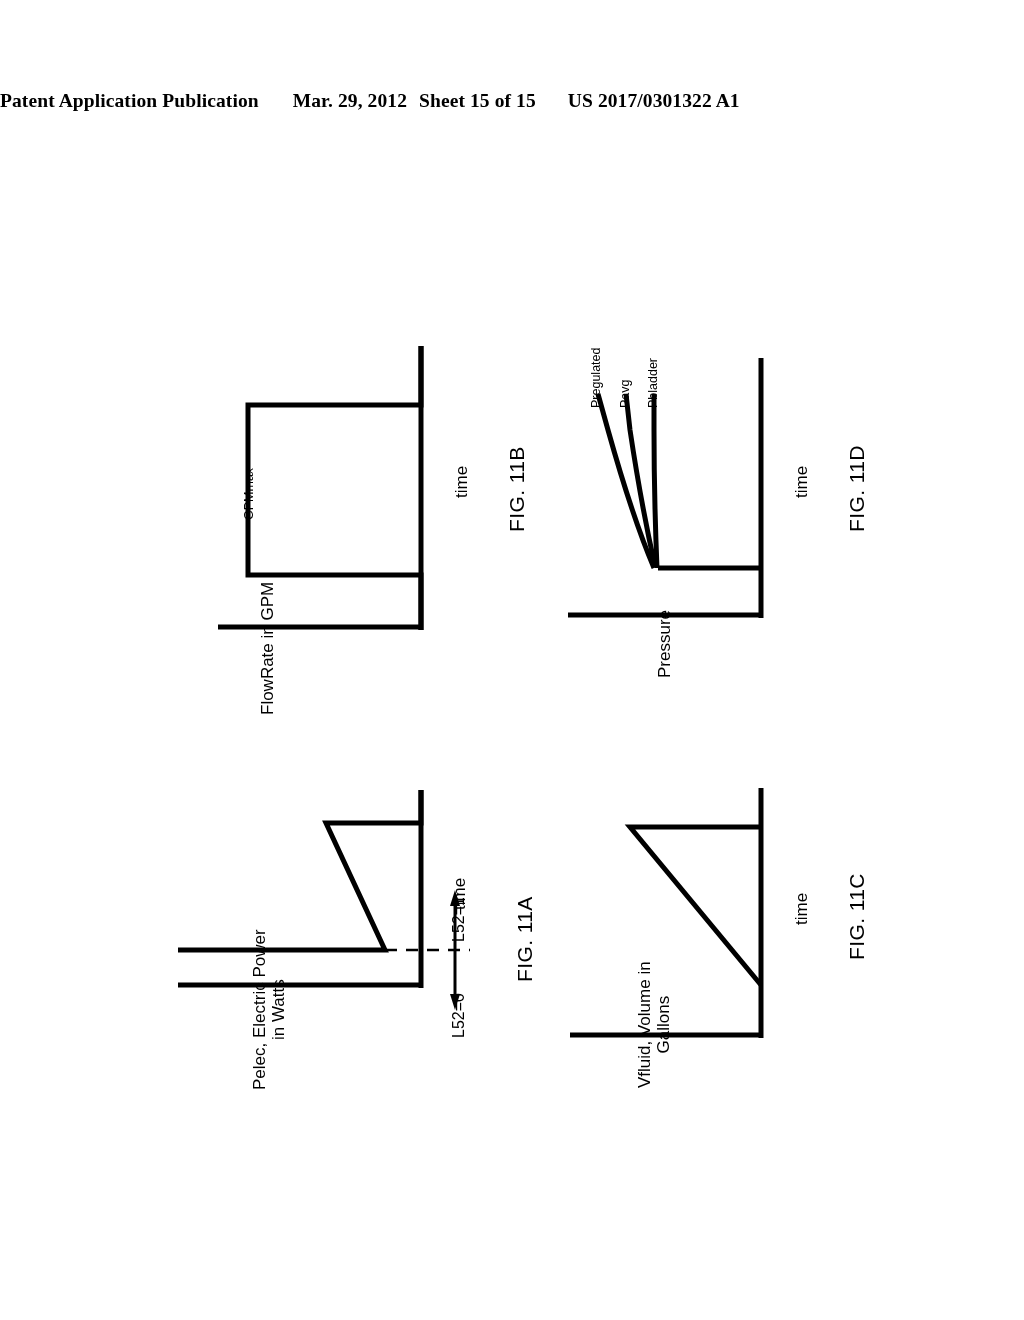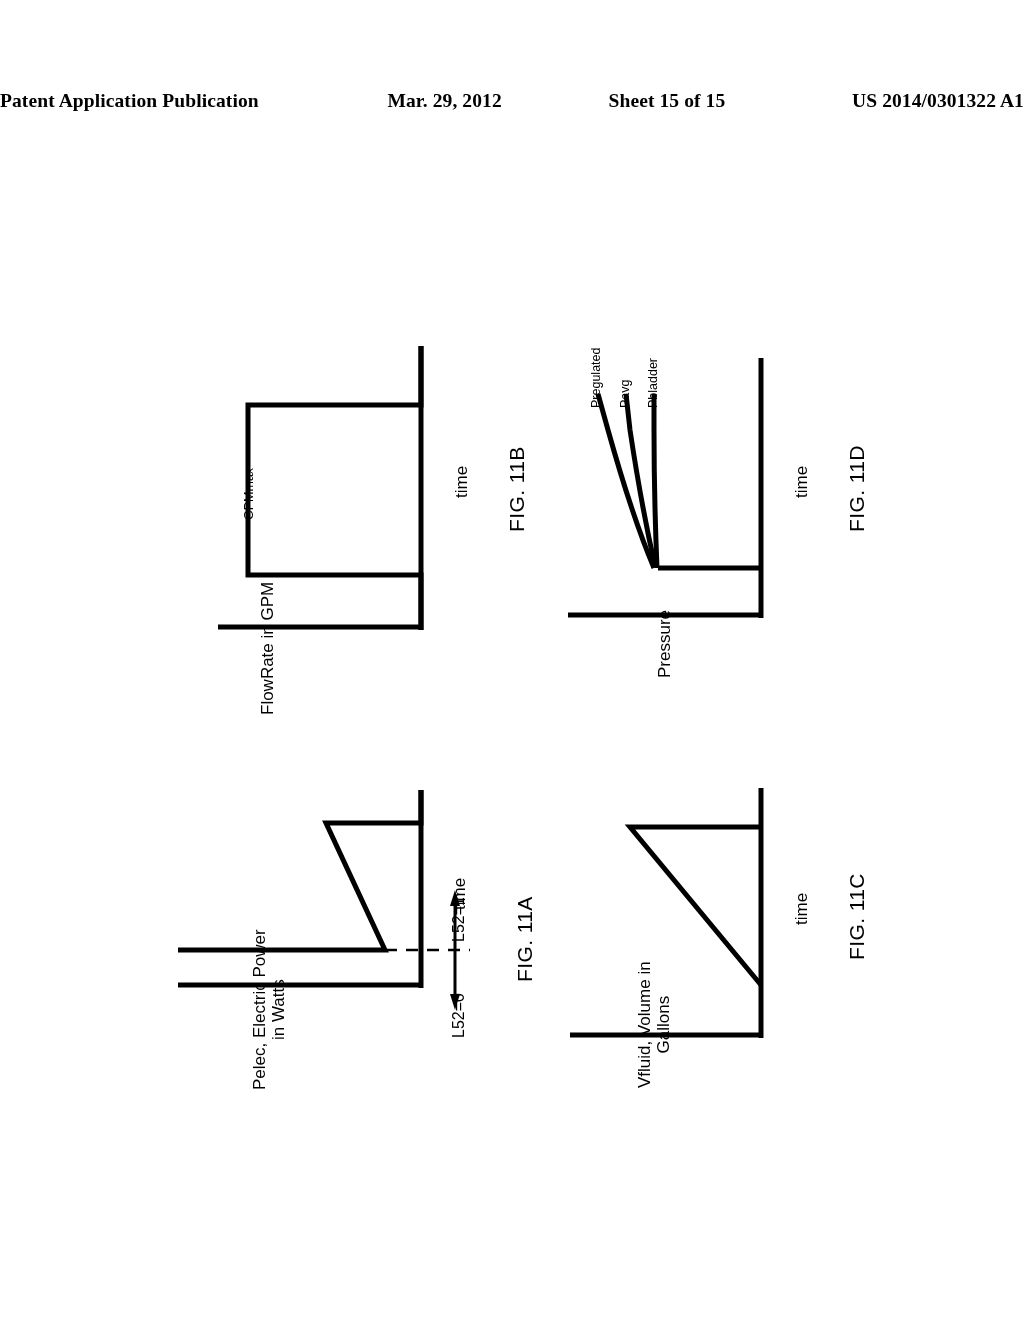--- a/index.html
+++ b/index.html
@@ -18,21 +18,21 @@
 
   
   #header {
     position: absolute;
     top: 86px;
     left: 0;
     width: 1024px;
     height: 30px;
     display: flex;
     align-items: center;
-    justify-content: space-between;
+    justify-content: flex-start;
     white-space: nowrap;
   }
   #header span {
     font-family: "Liberation Serif", serif;
     font-weight: bold;
     font-size: 19.5px;
     letter-spacing: 0.1px;
   }
   .hdr-gap-a { display: inline-block; width: 34px; }
   .hdr-gap-b { display: inline-block; width: 12px; }
@@ -74,21 +74,21 @@
 </head>
 <body>
 
 <div id="header">
   <span>Patent Application Publication</span>
   <span class="hdr-gap-a"></span>
   <span>Mar. 29, 2012</span>
   <span class="hdr-gap-b"></span>
   <span>Sheet 15 of 15</span>
   <span class="hdr-gap-c"></span>
-  <span>US 2014/0301322 A1</span>
+  <span>US 2017/0301322 A1</span>
 </div>
 
 <div class="panel" id="panel-11b" style="left:180px; top:330px; width:360px; height:350px;">
 
   <svg width="360" height="350" viewBox="0 0 360 350">
 
     <line x1="241" y1="16" x2="241" y2="300" stroke="#000" stroke-width="5"></line>
 
     <line x1="241" y1="297" x2="38" y2="297" stroke="#000" stroke-width="5"></line>
 

